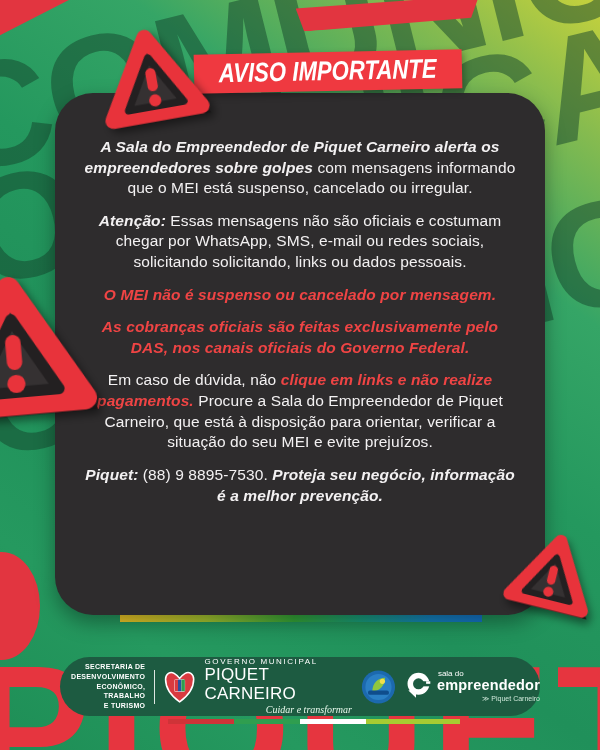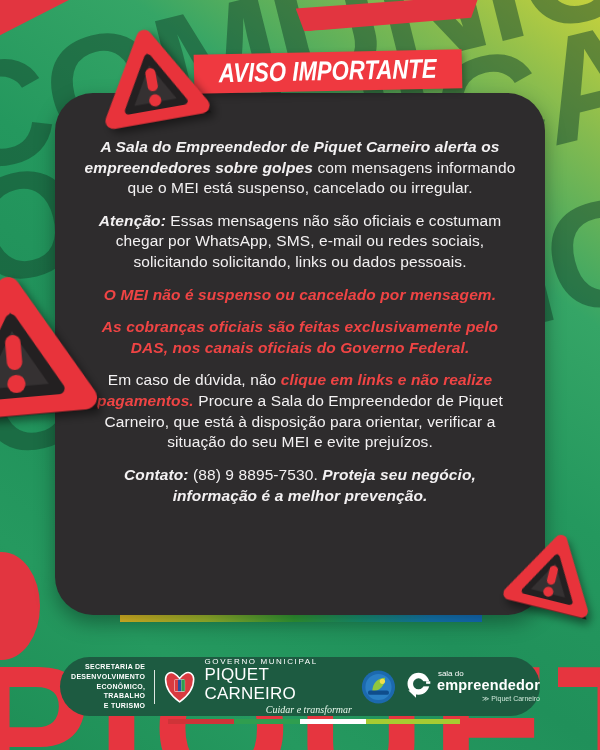--- a/index.html
+++ b/index.html
@@ -97,21 +97,21 @@
 <div class="red-frag red-frag-bl"></div>
 
 <div class="rainbow"></div>
 
 <div class="card">
   <p class="p"><span class="bi">A Sala do Empreendedor de Piquet Carneiro alerta os empreendedores sobre golpes</span><span> com mensagens informando que o MEI está suspenso, cancelado ou irregular.</span></p>
   <p class="p"><span class="bi">Atenção:</span><span> Essas mensagens não são oficiais e costumam chegar por WhatsApp, SMS, e-mail ou redes sociais, solicitando solicitando, links ou dados pessoais.</span></p>
   <p class="p bi red-t">O MEI não é suspenso ou cancelado por mensagem.</p>
   <p class="p bi red-t">As cobranças oficiais são feitas exclusivamente pelo DAS, nos canais oficiais do Governo Federal.</p>
   <p class="p"><span>Em caso de dúvida, não </span><span class="bi red-t">clique em links e não realize pagamentos.</span><span> Procure a Sala do Empreendedor de Piquet Carneiro, que está à disposição para orientar, verificar a situação do seu MEI e evite prejuízos.</span></p>
-  <p class="p"><span class="bi">Contato:</span><span> (88) 9 8895-7530. </span><span class="bi">Proteja seu negócio, informação é a melhor prevenção.</span></p>
+  <p class="p"><span class="bi">Piquet:</span><span> (88) 9 8895-7530. </span><span class="bi">Proteja seu negócio, informação é a melhor prevenção.</span></p>
 </div>
 
 <div class="banner">
   <span>AVISO IMPORTANTE</span>
 </div>
 
 <svg class="tri tri-top" viewBox="0 0 120 120">
     <use href="#warn-tri"></use>
   </svg>
 <svg class="tri tri-left" viewBox="0 0 120 120">

